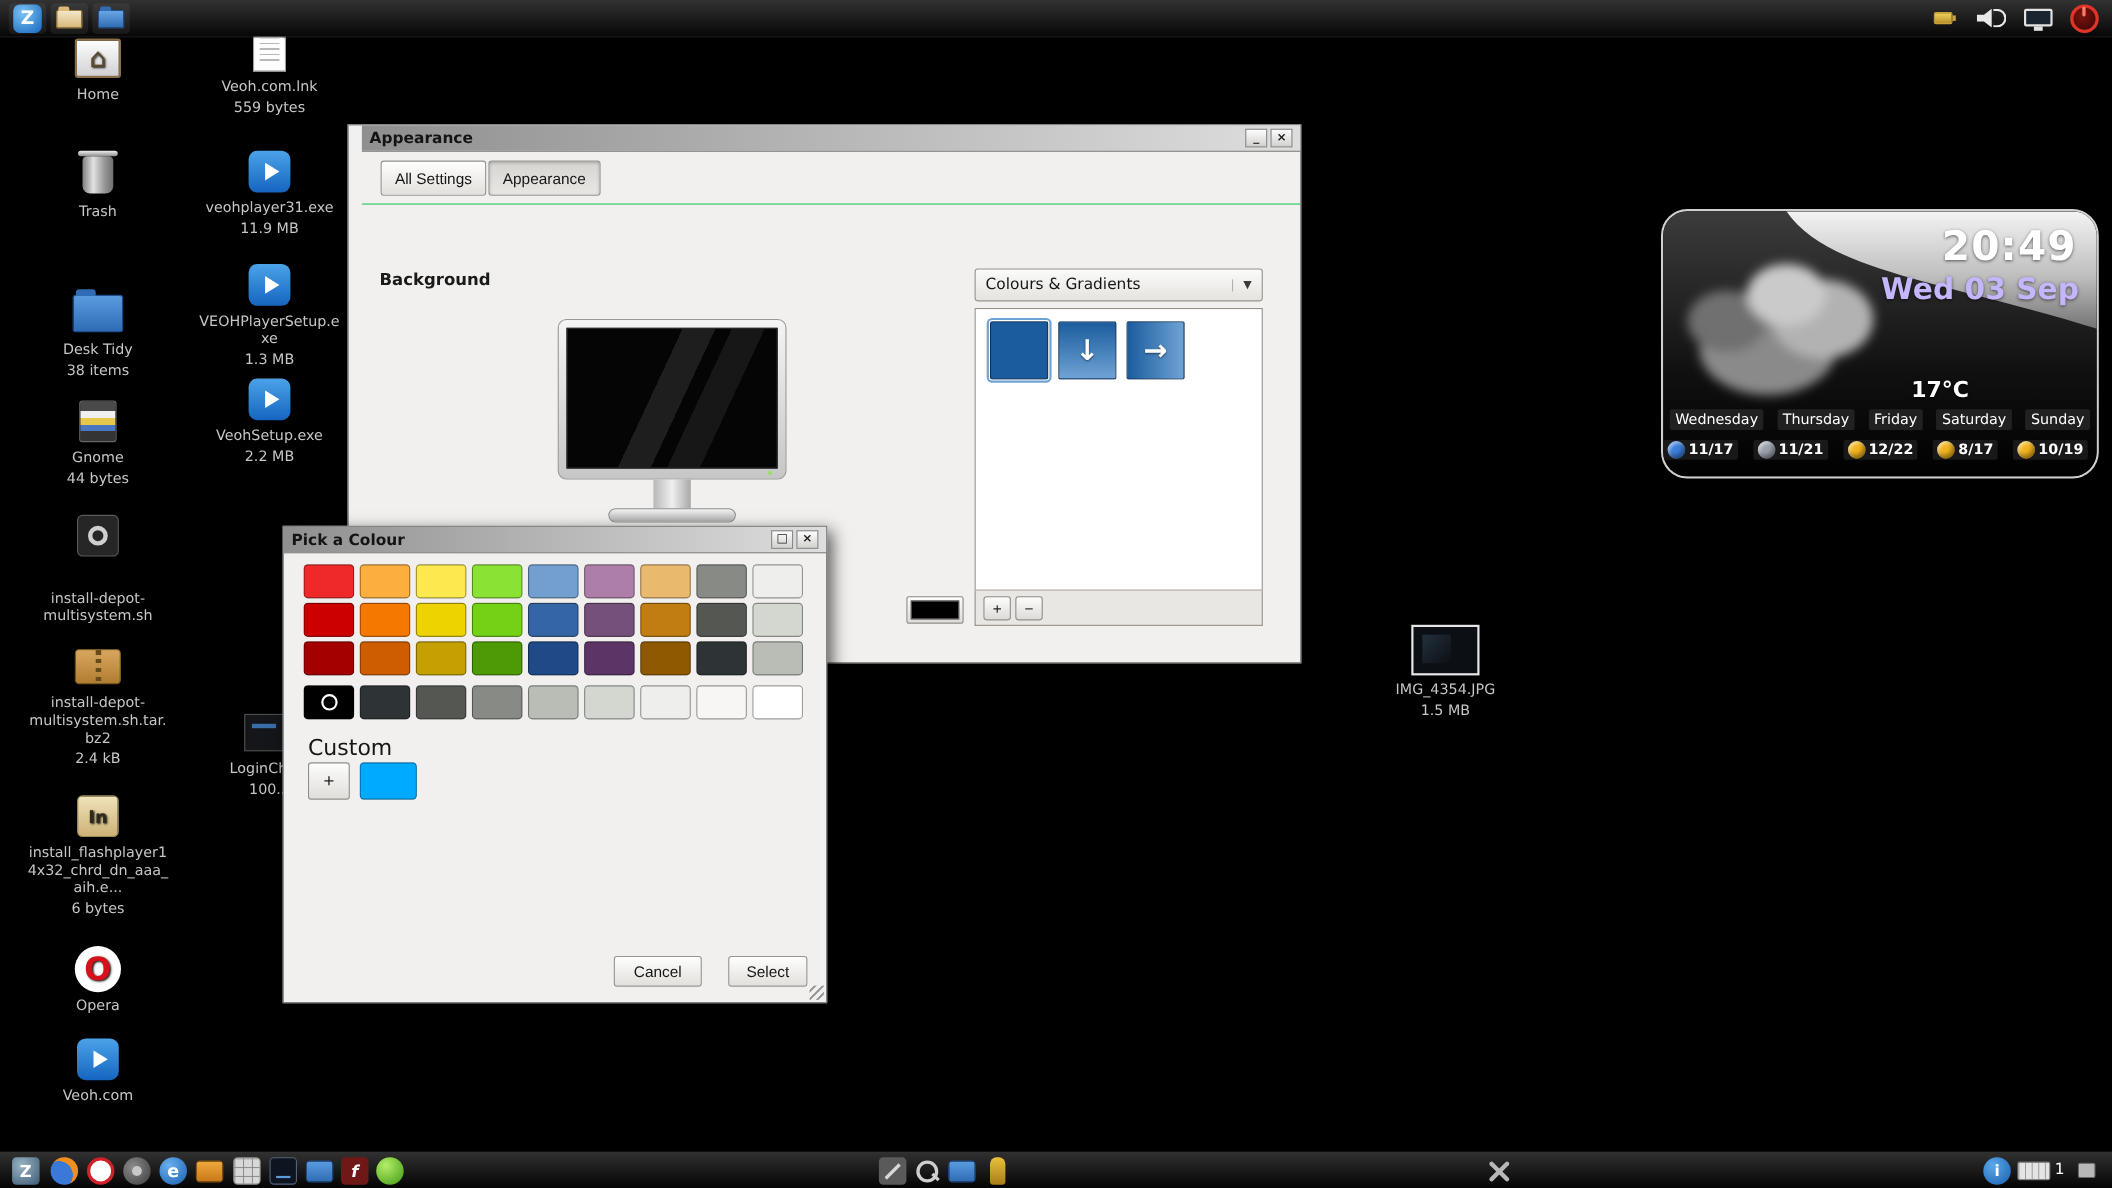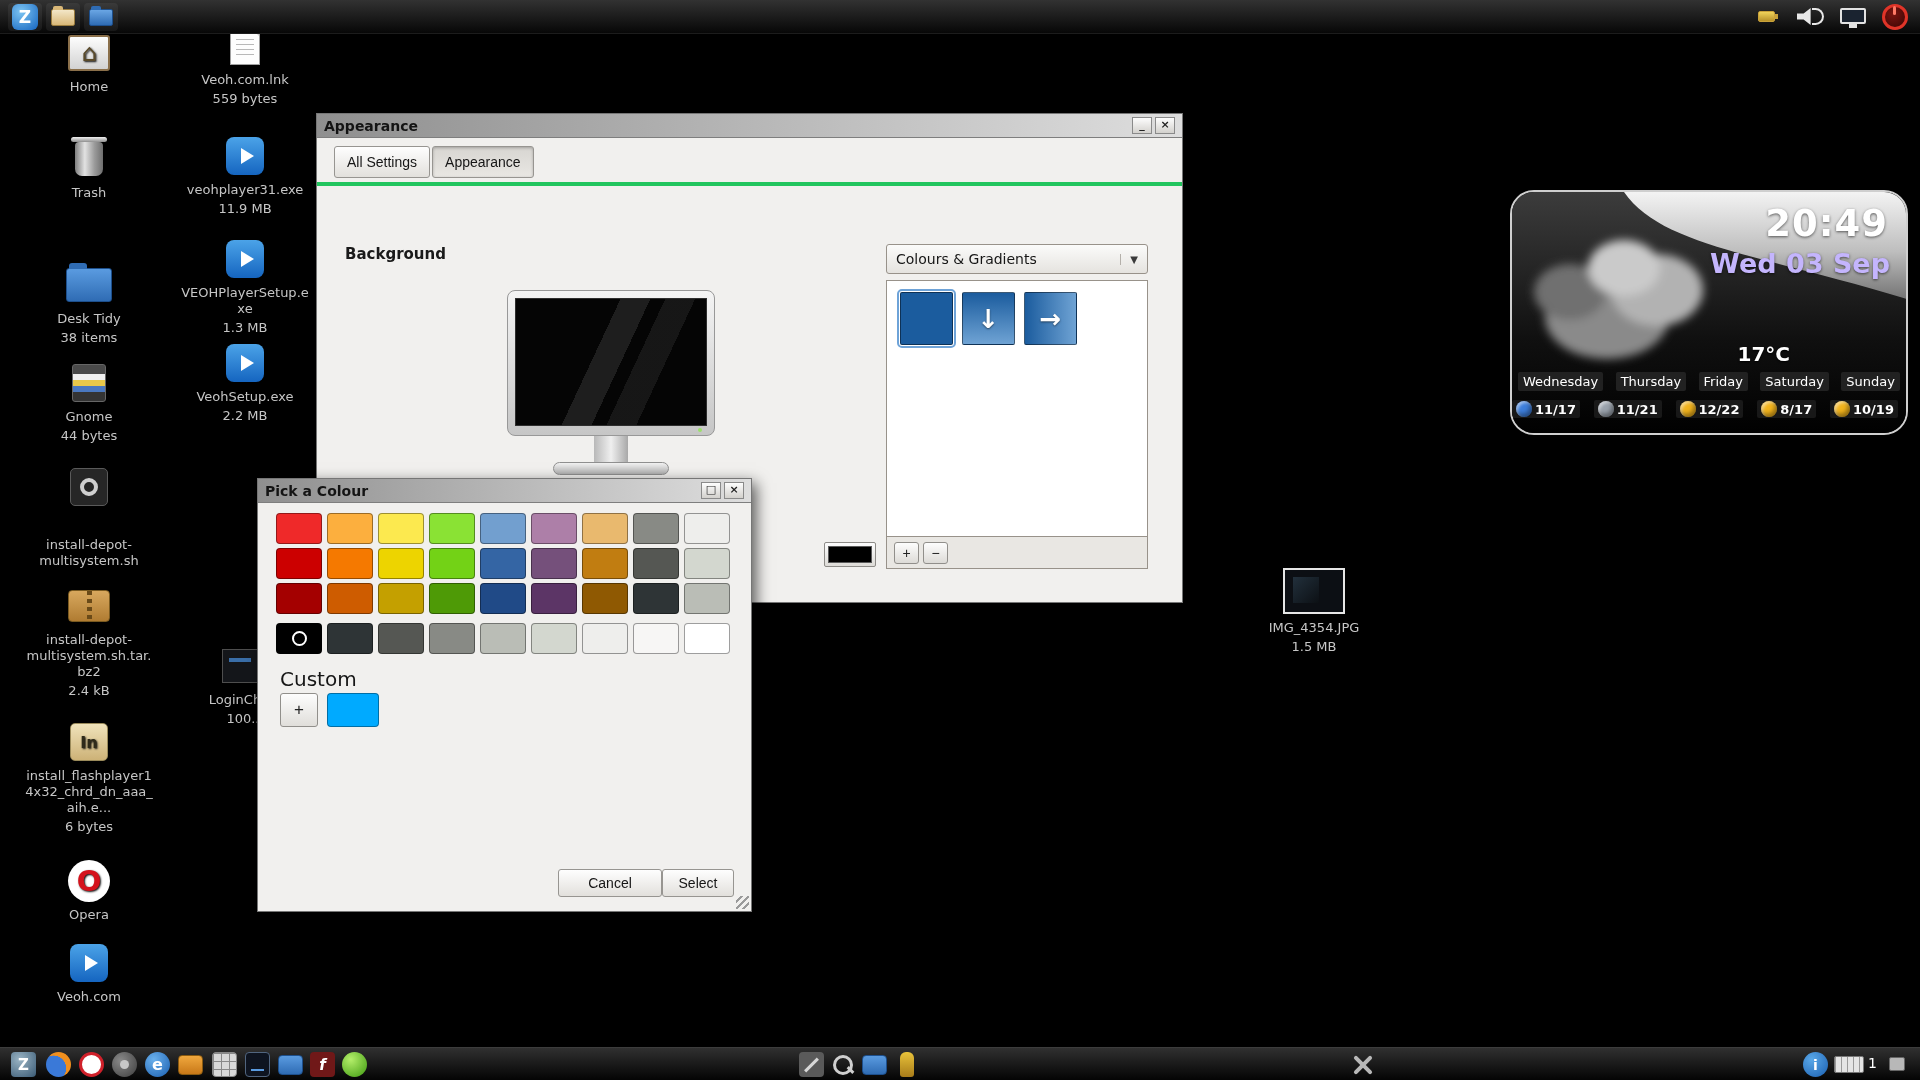--- a/index.html
+++ b/index.html
@@ -85,23 +85,23 @@
     display:flex; align-items:center; padding:0 7px; font-weight:bold; font-size:14px; color:#141414;
     border-bottom:1px solid #7e7e7e; }
   .tb-btns { margin-left:auto; display:flex; gap:3px; }
   .tb-btn { width:20px; height:17px; background:linear-gradient(#fdfdfd,#d3d1cd); border:1px solid #8a8a8a;
     font-size:11px; line-height:14px; text-align:center; color:#222; font-weight:bold; }
   .btn { background:linear-gradient(#fefefe,#e2e0dc); border:1px solid #979591; border-radius:3px;
     padding:5px 12px; font-size:14px; color:#161616; }
   .btn.pressed { background:linear-gradient(#d7d5d1,#e9e7e3); box-shadow:inset 0 1px 3px rgba(0,0,0,0.25); }
 
   
-  #appearance { left:316px; top:113px; width:867px; height:490px; z-index:10; }
+  #appearance { left:316px; top:113px; width:867px; height:490px; z-index:10;padding-left:12px; }
   #appearance .menubar { height:28px; display:flex; align-items:center; padding-left:13px; font-size:14px; color:#1a1a1a; }
-  #appearance .toolbar { height:48px; padding:8px 0 0 17px; display:flex; gap:2px; border-bottom:4px solid #22c55e; }
+  #appearance .toolbar { height:48px; padding:8px 0 0 17px; display:flex; gap:2px; border-bottom:1px solid #22c55e; }
   #appearance .toolbar .btn { height:32px; }
   .bg-label { position:absolute; left:28px; top:131px; font-weight:bold; font-size:15px; color:#1a1a1a; }
 
   .mon-frame { position:absolute; left:190px; top:176px; width:208px; height:146px; border-radius:8px;
     background:linear-gradient(#f4f4f4,#c6c6c6); border:1px solid #989898; }
   .mon-inner { position:absolute; left:7px; top:7px; right:7px; bottom:9px; border:1px solid #2e2e2e; background:
     linear-gradient(115deg, rgba(255,255,255,0) 42%, rgba(255,255,255,0.10) 42% 54%, rgba(255,255,255,0) 54% 60%, rgba(255,255,255,0.07) 60% 72%, rgba(255,255,255,0) 72%), #050505; }
   .mon-led { position:absolute; right:12px; bottom:3px; width:4px; height:4px; border-radius:50%; background:#9adf6a; }
   .mon-neck { position:absolute; left:277px; top:322px; width:34px; height:26px;
     background:linear-gradient(90deg,#b8b8b8,#efefef,#a8a8a8); }
@@ -434,21 +434,21 @@
       <div class="pswatch" style="background: rgb(255, 255, 255);"></div>
     </div>
   </div>
 
   <div class="custom-lbl">Custom</div>
   <div class="custom-row">
     <button class="add-btn">+</button>
     <div class="custom-swatch" style="background: rgb(0, 170, 255);"></div>
   </div>
 
-  <button class="btn dlg-btn" style="left:300px; width:104px;">Cancel</button>
+  <button class="btn dlg-btn" style="left:300px; width:80px;">Cancel</button>
   <button class="btn dlg-btn" style="left:404px; width:72px;">Select</button>
   <div class="grip"></div>
 </div>
 
 <div id="weather">
   <svg class="bg" width="398" height="245" viewBox="0 0 398 245">
     <defs>
       <linearGradient id="wg-dark" x1="0" y1="0" x2="0" y2="1">
         <stop offset="0" stop-color="#3c3c3c"></stop>
           <stop offset="0.6" stop-color="#101010"></stop>

